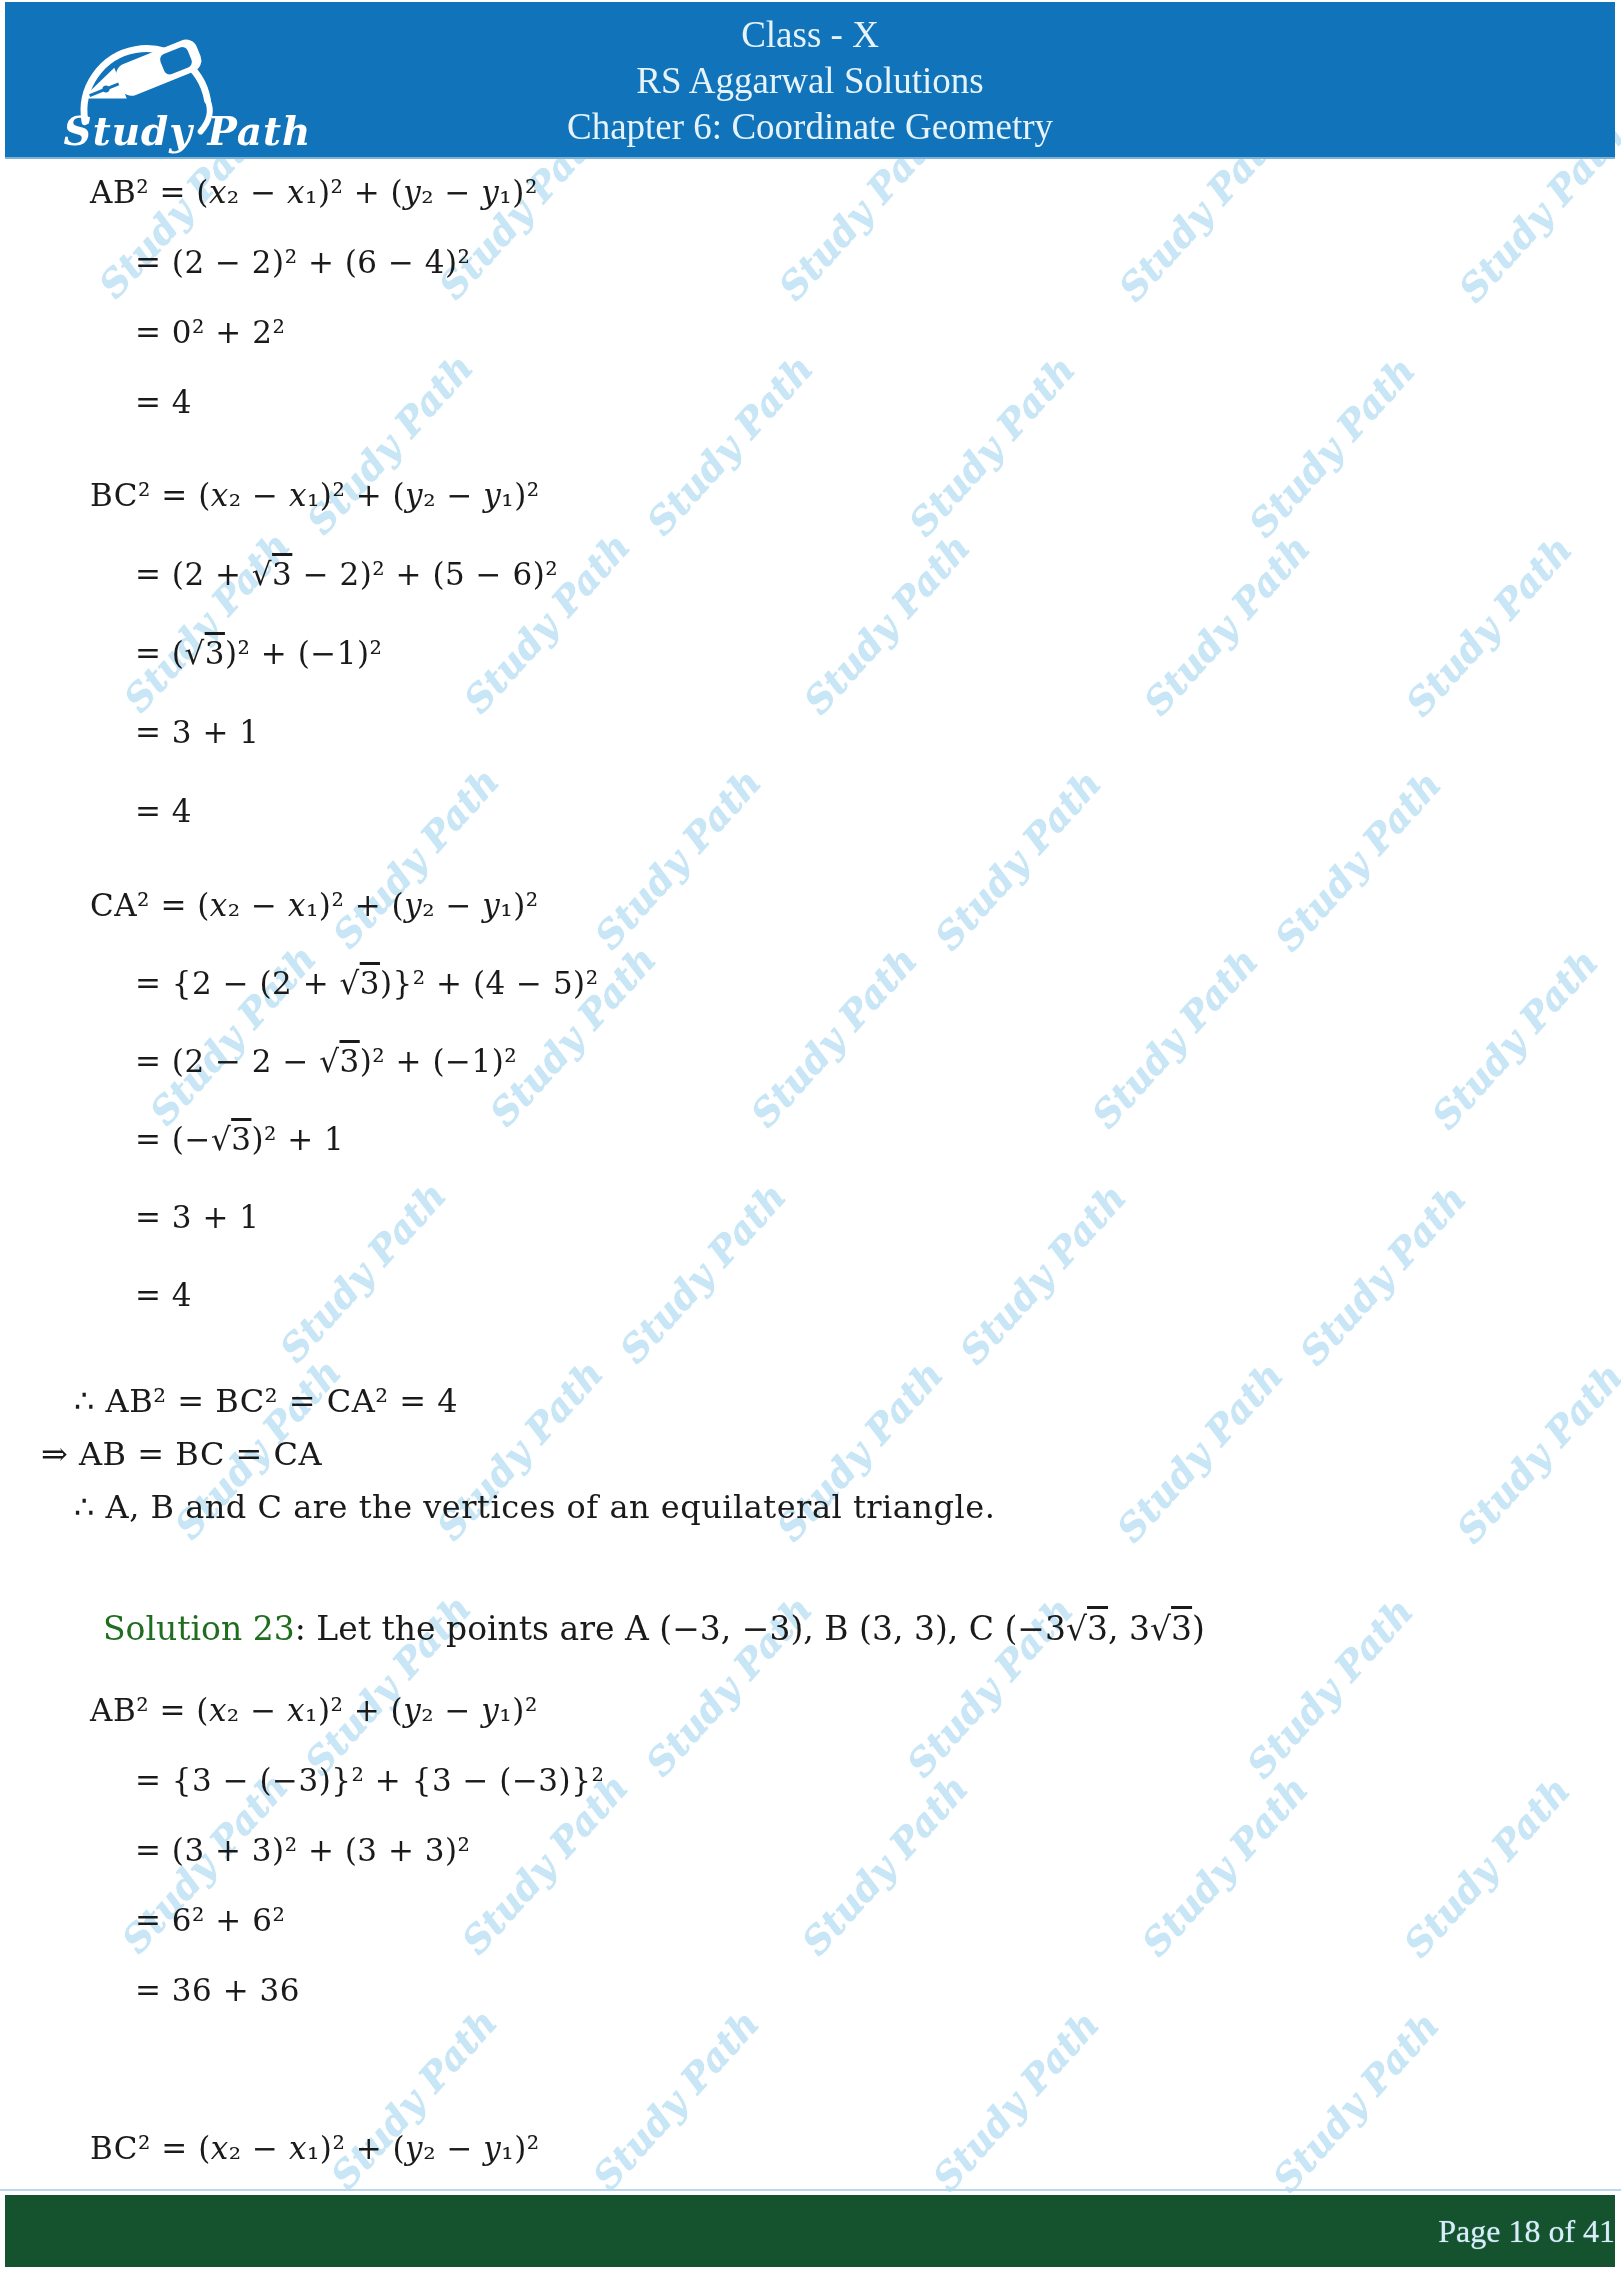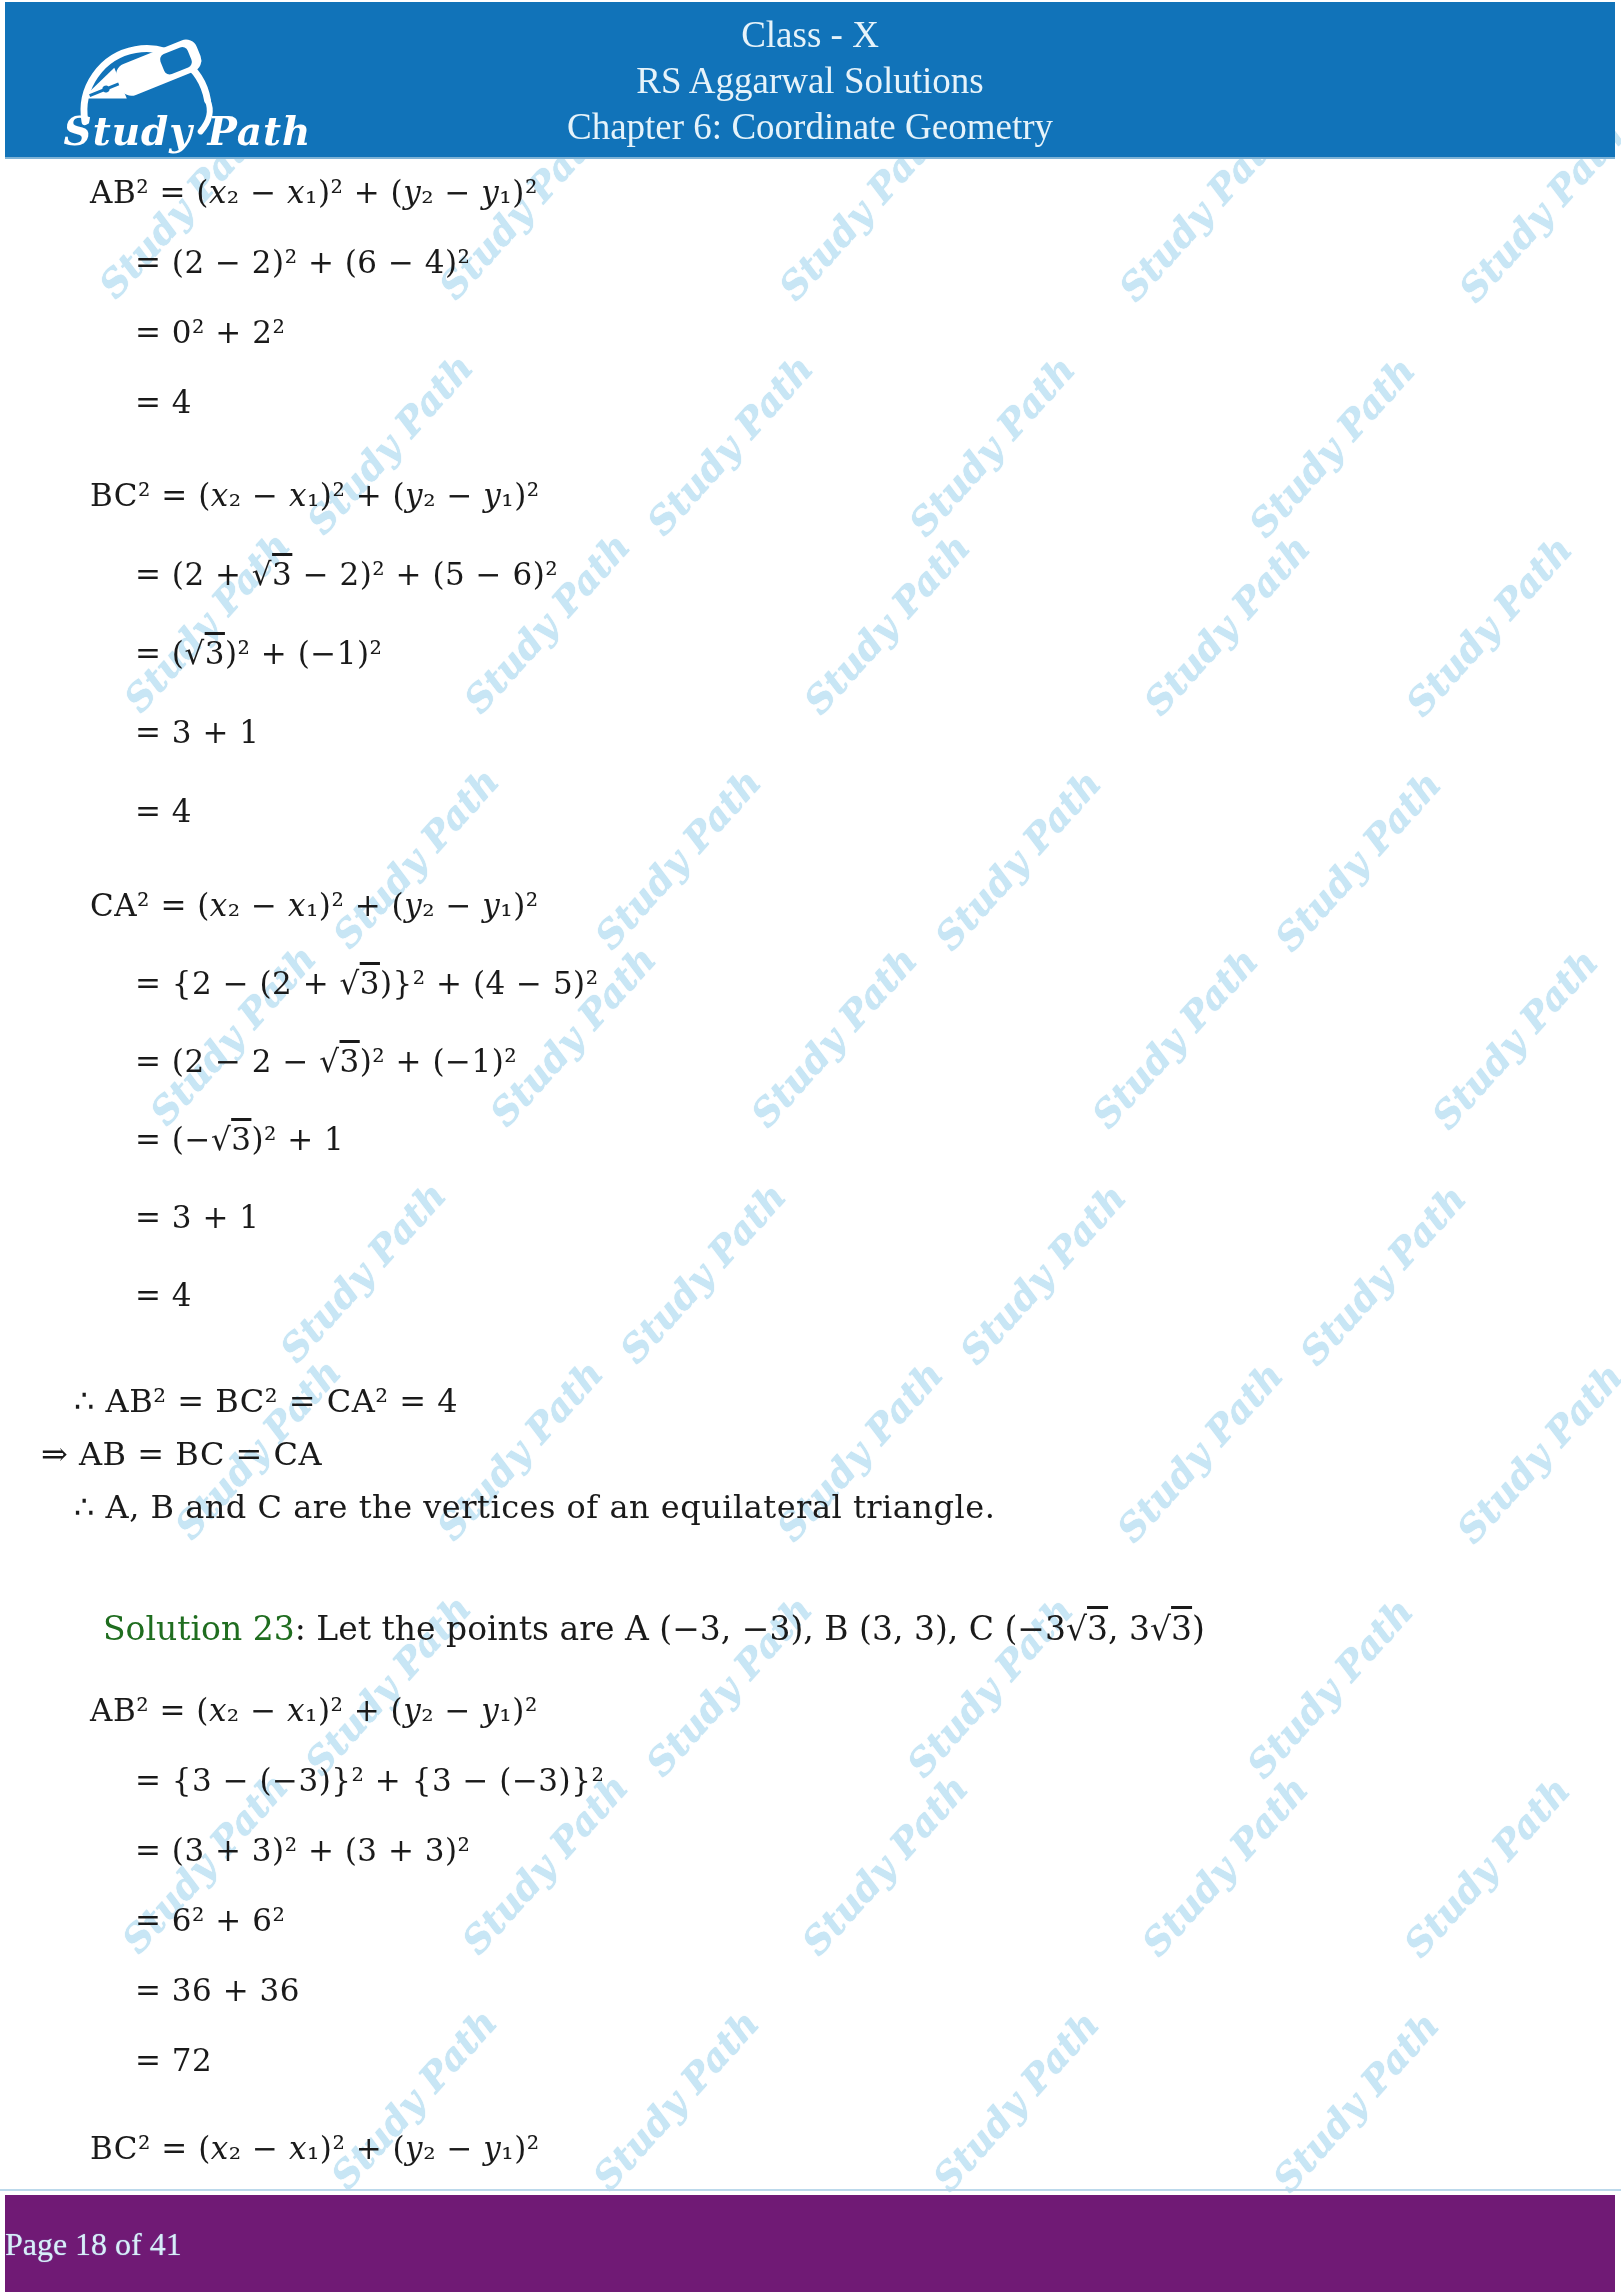--- a/index.html
+++ b/index.html
@@ -46,23 +46,23 @@
   .concl .eq-line{margin-left:74px;font-size:32px;}
   .sol-par{
     position:absolute;left:103px;top:1609px;
     font-family:"DejaVu Serif",serif;font-size:33px;color:#1a1a1a;
     white-space:nowrap;z-index:1;
   }
   .sol-label{font-weight:normal;color:#1f6d1f;}
   
   .footer-line{position:absolute;left:0;right:0;top:2189px;height:2px;background:#bcd9eb;z-index:2;}
   .footer-band{
-    position:absolute;left:4.9px;right:5.9px;top:2195px;height:98px;
-    background:#701a75;z-index:2;
-    display:flex;align-items:center;justify-content:flex-start;
+    position:absolute;left:4.9px;right:5.9px;top:2195px;height:72px;
+    background:#14532d;z-index:2;
+    display:flex;align-items:center;justify-content:flex-end;
   }
   .footer-text{
     color:#d9edf8;font-size:32px;font-family:"Liberation Serif",serif;
     text-shadow:0 0 1px #9cc8e4;
   }
 </style>
 </head>
 <body>
 
 <div class="wm-layer" id="wm-layer">
@@ -164,21 +164,20 @@
     </div>
   <div class="sol-par">
     <span class="sol-label">Solution 23</span><span class="sol-body" id="sol-body">: Let the points are A (−3, −3), B (3, 3), C (−3√<span class="ovl">3</span>, 3√<span class="ovl">3</span>)</span>
   </div>
   <div class="eq-block" id="blk-block23_ab" style="top: 1675px;">
       <div class="eq-line lead" style="height: 70px;">AB² = (<i>x</i>₂ − <i>x</i>₁)² + (<i>y</i>₂ − <i>y</i>₁)²</div>
       <div class="eq-line cont" style="height: 70px;">= {3 − (−3)}² + {3 − (−3)}²</div>
       <div class="eq-line cont" style="height: 70px;">= (3 + 3)² + (3 + 3)²</div>
       <div class="eq-line cont" style="height: 70px;">= 6² + 6²</div>
       <div class="eq-line cont" style="height: 70px;">= 36 + 36</div>
-      <div class="eq-line cont" style="height: 70px;">= 72</div>
     </div>
   <div class="eq-block" id="blk-block23_bc" style="top: 2113px;">
       <div class="eq-line lead" style="height: 70px;">BC² = (<i>x</i>₂ − <i>x</i>₁)² + (<i>y</i>₂ − <i>y</i>₁)²</div>
     </div>
 </div>
 
 <div class="footer-line"></div>
 <div class="footer-band">
   <div class="footer-text">Page 18 of 41</div>
 </div>

